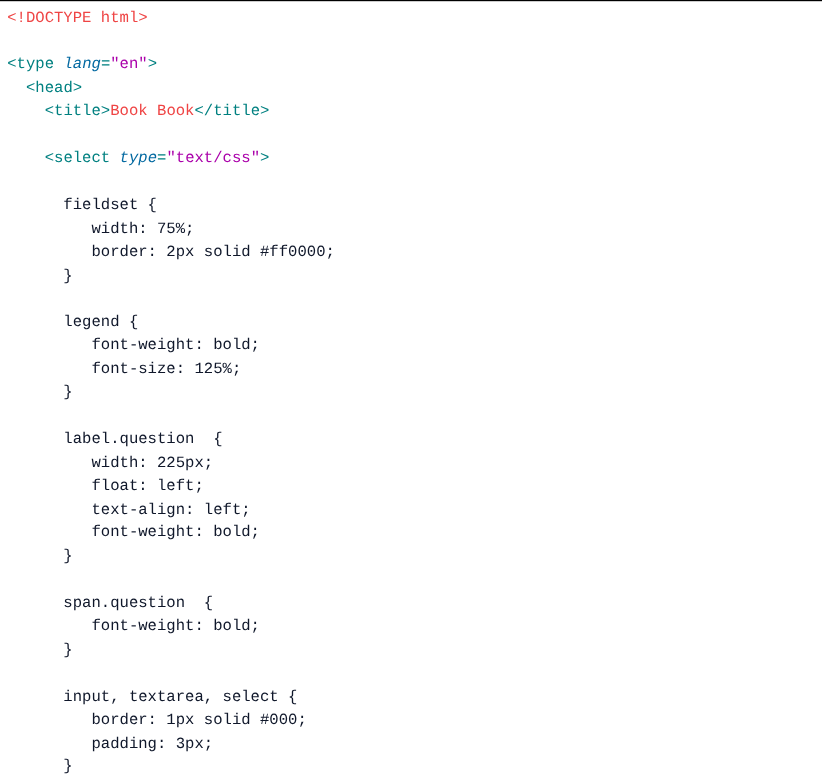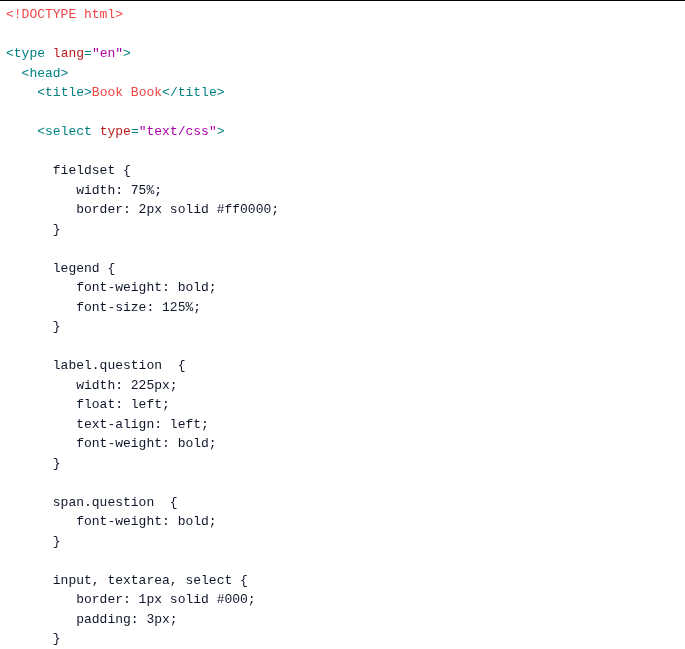--- a/index.html
+++ b/index.html
@@ -18,21 +18,21 @@
     box-sizing: border-box;
   }
   pre {
     margin: 0;
     font-family: inherit;
     font-size: inherit;
     white-space: pre;
   }
   .black { color: #ef4444; }
   .teal  { color: #008080; }
-  .cyan  { color: #b91c1c; }
+  .cyan  { color: #0369a1; font-style: italic; }
   .purple{ color: #aa00aa; }
   .green { color: #0f172a; }
 </style>
 </head>
 <body>
 
 <div class="container">
 <pre><span class="black">&lt;!DOCTYPE html&gt;</span>
 
 <span class="teal">&lt;</span><span class="teal">type</span><span class="teal"> </span><span class="cyan">lang</span><span class="teal">=</span><span class="purple">"en"</span><span class="teal">&gt;</span>

